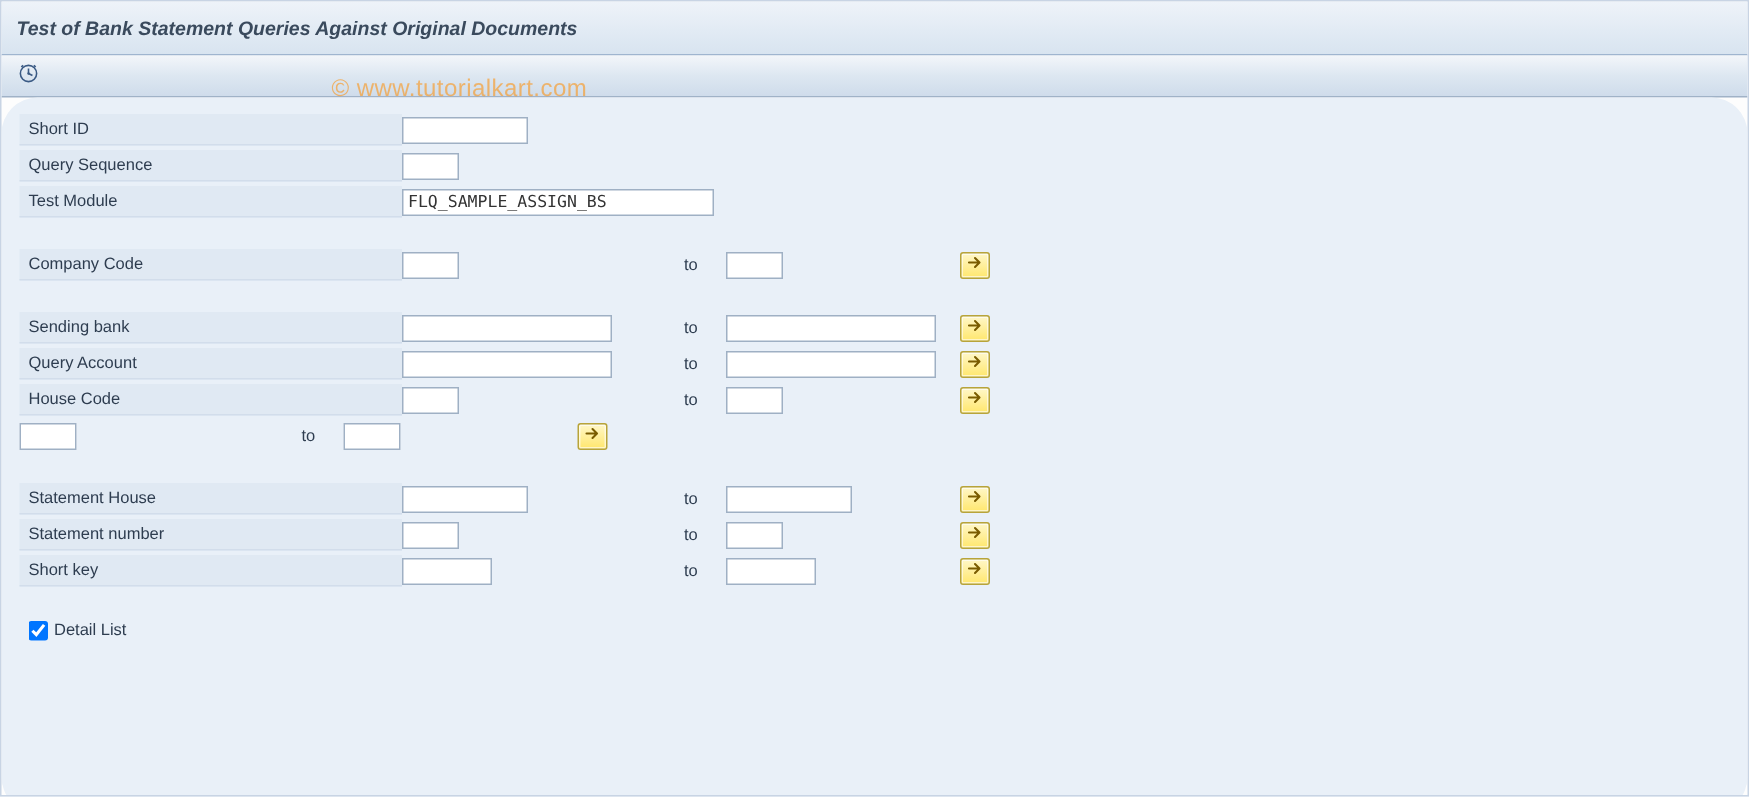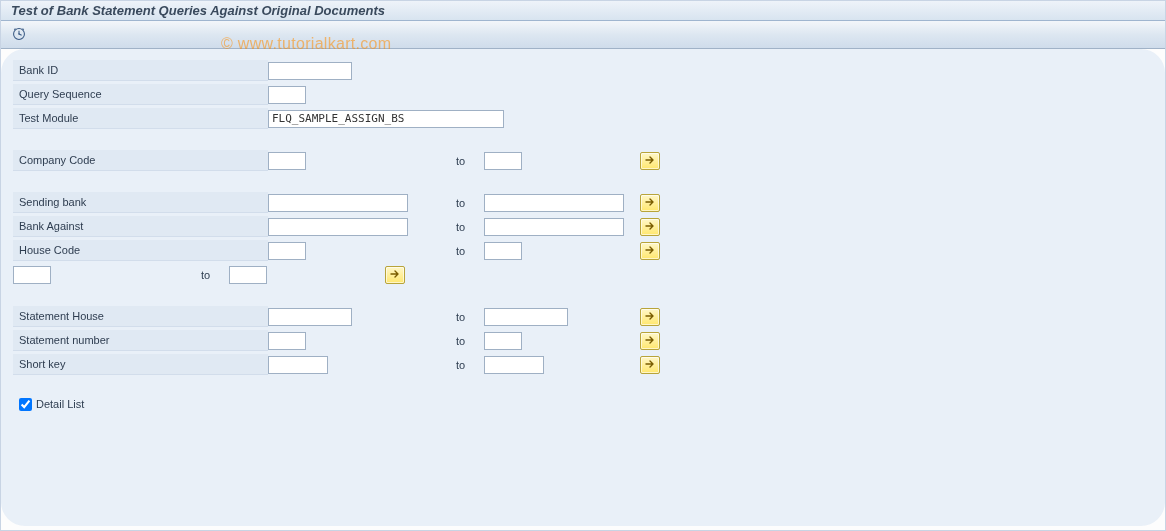--- a/index.html
+++ b/index.html
@@ -9,21 +9,21 @@
       background: #fdfdfd;
       width: 1166px;
       height: 531px;
       overflow: hidden;
       border: 1px solid #c8d4e4;
     }
     .title-bar {
       background: linear-gradient(to bottom, #eef3f9 0%, #d8e4f0 100%);
       border-bottom: 1px solid #9fb5cf;
       padding: 4px 10px;
-      height: 20px;
+      height: 36px;
       display: flex;
       align-items: center;
     }
     .title-bar .title {
       font-weight: bold;
       font-style: italic;
       font-size: 13px;
       color: #3a4a5d;
     }
     .toolbar {
@@ -89,21 +89,21 @@
       height: 18px;
       padding: 1px 3px;
       font-size: 11px;
       font-family: "Lucida Console", Monaco, monospace;
       color: #333;
     }
     .w-short { width: 84px; }
     .w-xshort { width: 38px; }
     .w-med { width: 60px; }
     .w-wide { width: 140px; }
-    .w-xwide { width: 236px; }
+    .w-xwide { width: 208px; }
     .to-label {
       width: 32px;
       text-align: left;
       padding-left: 2px;
       color: #2e3d50;
       margin-left: 36px;
     }
     .col-from { width: 150px; display:flex; }
     .col-to-lbl { width: 30px; }
     .col-to { width: 150px; display:flex; }
@@ -147,21 +147,21 @@
           <path d="M2.5 3 L4 1.8 M13.5 3 L12 1.8" stroke="#3a5a84" stroke-width="1.2"></path>
         </svg>
     </span>
   </div>
 </div>
 
 <div class="form-area">
   <div class="watermark">© www.tutorialkart.com</div>
 
   <div class="row">
-    <div class="label">Bank ID</div>
+    <div class="label">Short ID</div>
     <div class="field-cell">
       <input type="text" class="w-short" value="" style="">
     </div>
   </div>
 
   <div class="row">
     <div class="label">Query Sequence</div>
     <div class="field-cell">
       <input type="text" class="w-xshort" value="" style="">
     </div>
@@ -208,21 +208,21 @@
     <div class="col-btn">
       <div class="multi-btn">
         <span><svg viewBox="0 0 10 10">
               <path d="M1 5 L7 5 M5 2 L8 5 L5 8" stroke="#7a5c00" stroke-width="1.4" fill="none" stroke-linecap="round" stroke-linejoin="round"></path>
             </svg></span>
       </div>
     </div>
   </div>
 
   <div class="row">
-    <div class="label">Bank Against</div>
+    <div class="label">Query Account</div>
     <div class="col-from">
         <input type="text" class="w-wide" value="" style="">
       </div>
     <div class="col-to-lbl to-label">to</div>
     <div class="col-to">
         <input type="text" class="w-wide" value="" style="">
       </div>
     <div class="col-btn">
       <div class="multi-btn">
         <span><svg viewBox="0 0 10 10">

